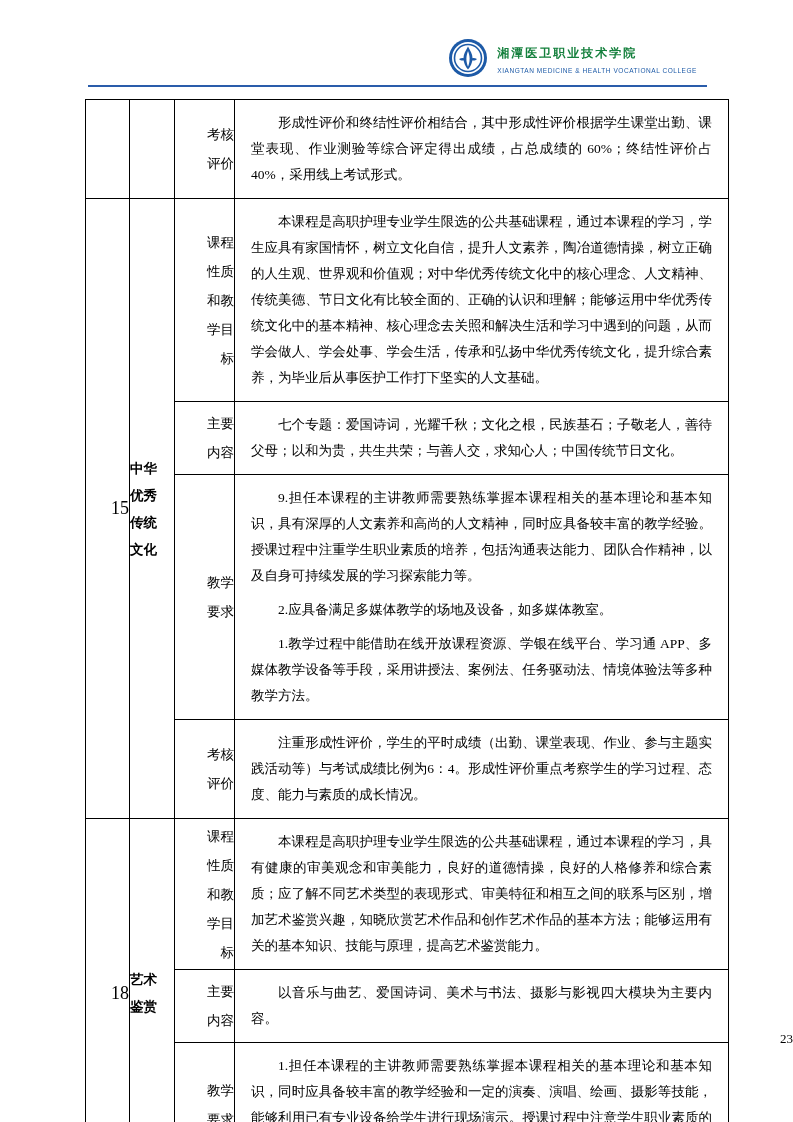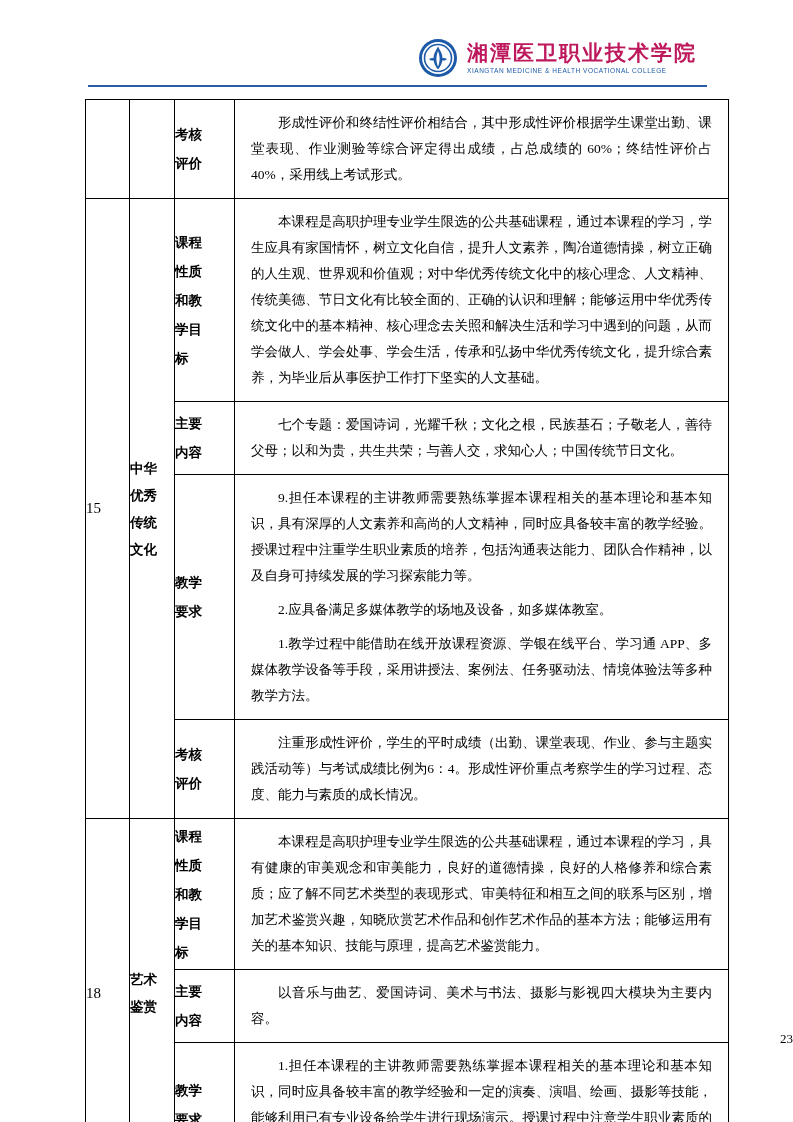--- a/index.html
+++ b/index.html
@@ -17,22 +17,22 @@
   .header { padding-top:36px; }
   .logo-block {
     display:flex; align-items:center; gap:9px;
     justify-content:flex-end;
     padding-right:96px;
     height:44px;
   }
   .emblem { width:40px; height:40px; flex:0 0 auto; }
   .logo-text { display:flex; flex-direction:column; align-items:flex-start; }
   .logo-cn {
-    color:#be185d;
-    font-size:21px;
+    color:#15803d;
+    font-size:12px;
     font-weight:bold;
     letter-spacing:2px;
     line-height:22px;
     font-family:"Liberation Serif","DejaVu Serif",serif;
   }
   .logo-en {
     color:#1d5aa7;
     font-size:6.5px;
     letter-spacing:0.55px;
     margin-top:3px;
@@ -52,23 +52,23 @@
     width:625px;
     margin:12px 0 0 85px;
     font-size:13.5px;
   }
   .course-table td {
     border:1px solid #000;
     padding:0;
     vertical-align:middle;
     overflow:hidden;
   }
-  td.c-num   { width:43px;  text-align:left; font-size:15px; }
+  td.c-num   { width:43px;  text-align:right; font-size:18px; }
   td.c-course{ width:44px;  text-align:left; font-weight:bold; white-space:pre-line; line-height:27px; }
-  td.c-label { width:59px;  text-align:left; font-weight:bold; white-space:pre-line; line-height:29px; }
+  td.c-label { width:59px;  text-align:right; font-weight:normal; white-space:pre-line; line-height:29px; }
   td.c-content{
     width:477px;
     padding:2px 8px;
     text-align:justify;
     vertical-align:middle;
   }
   td.c-content p {
     margin:8px;
     text-indent:2em;
     line-height:26px;

